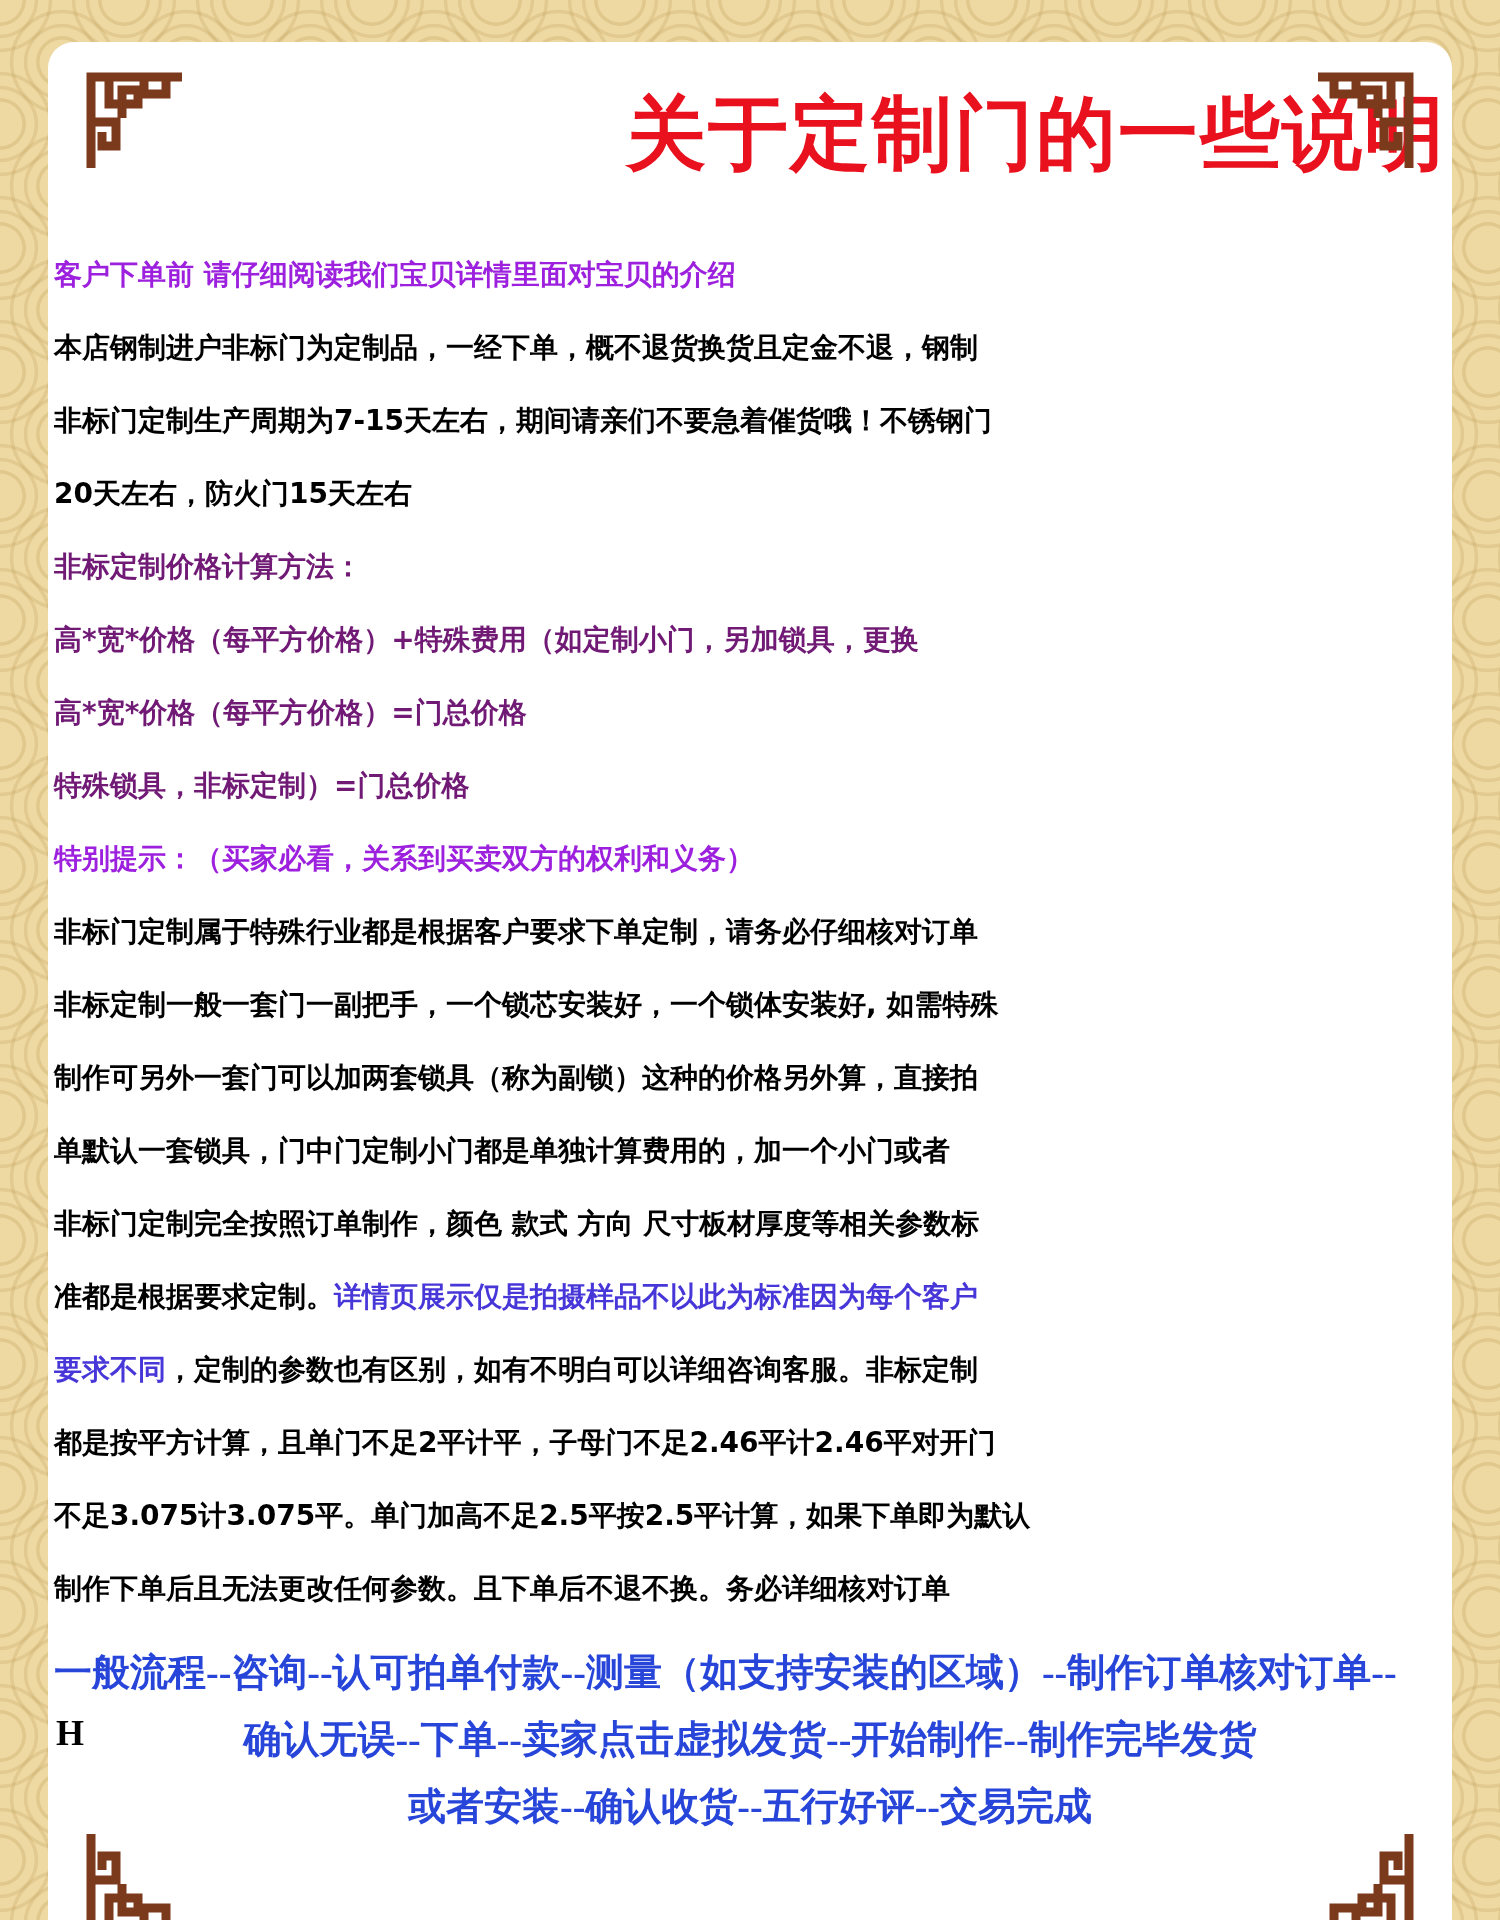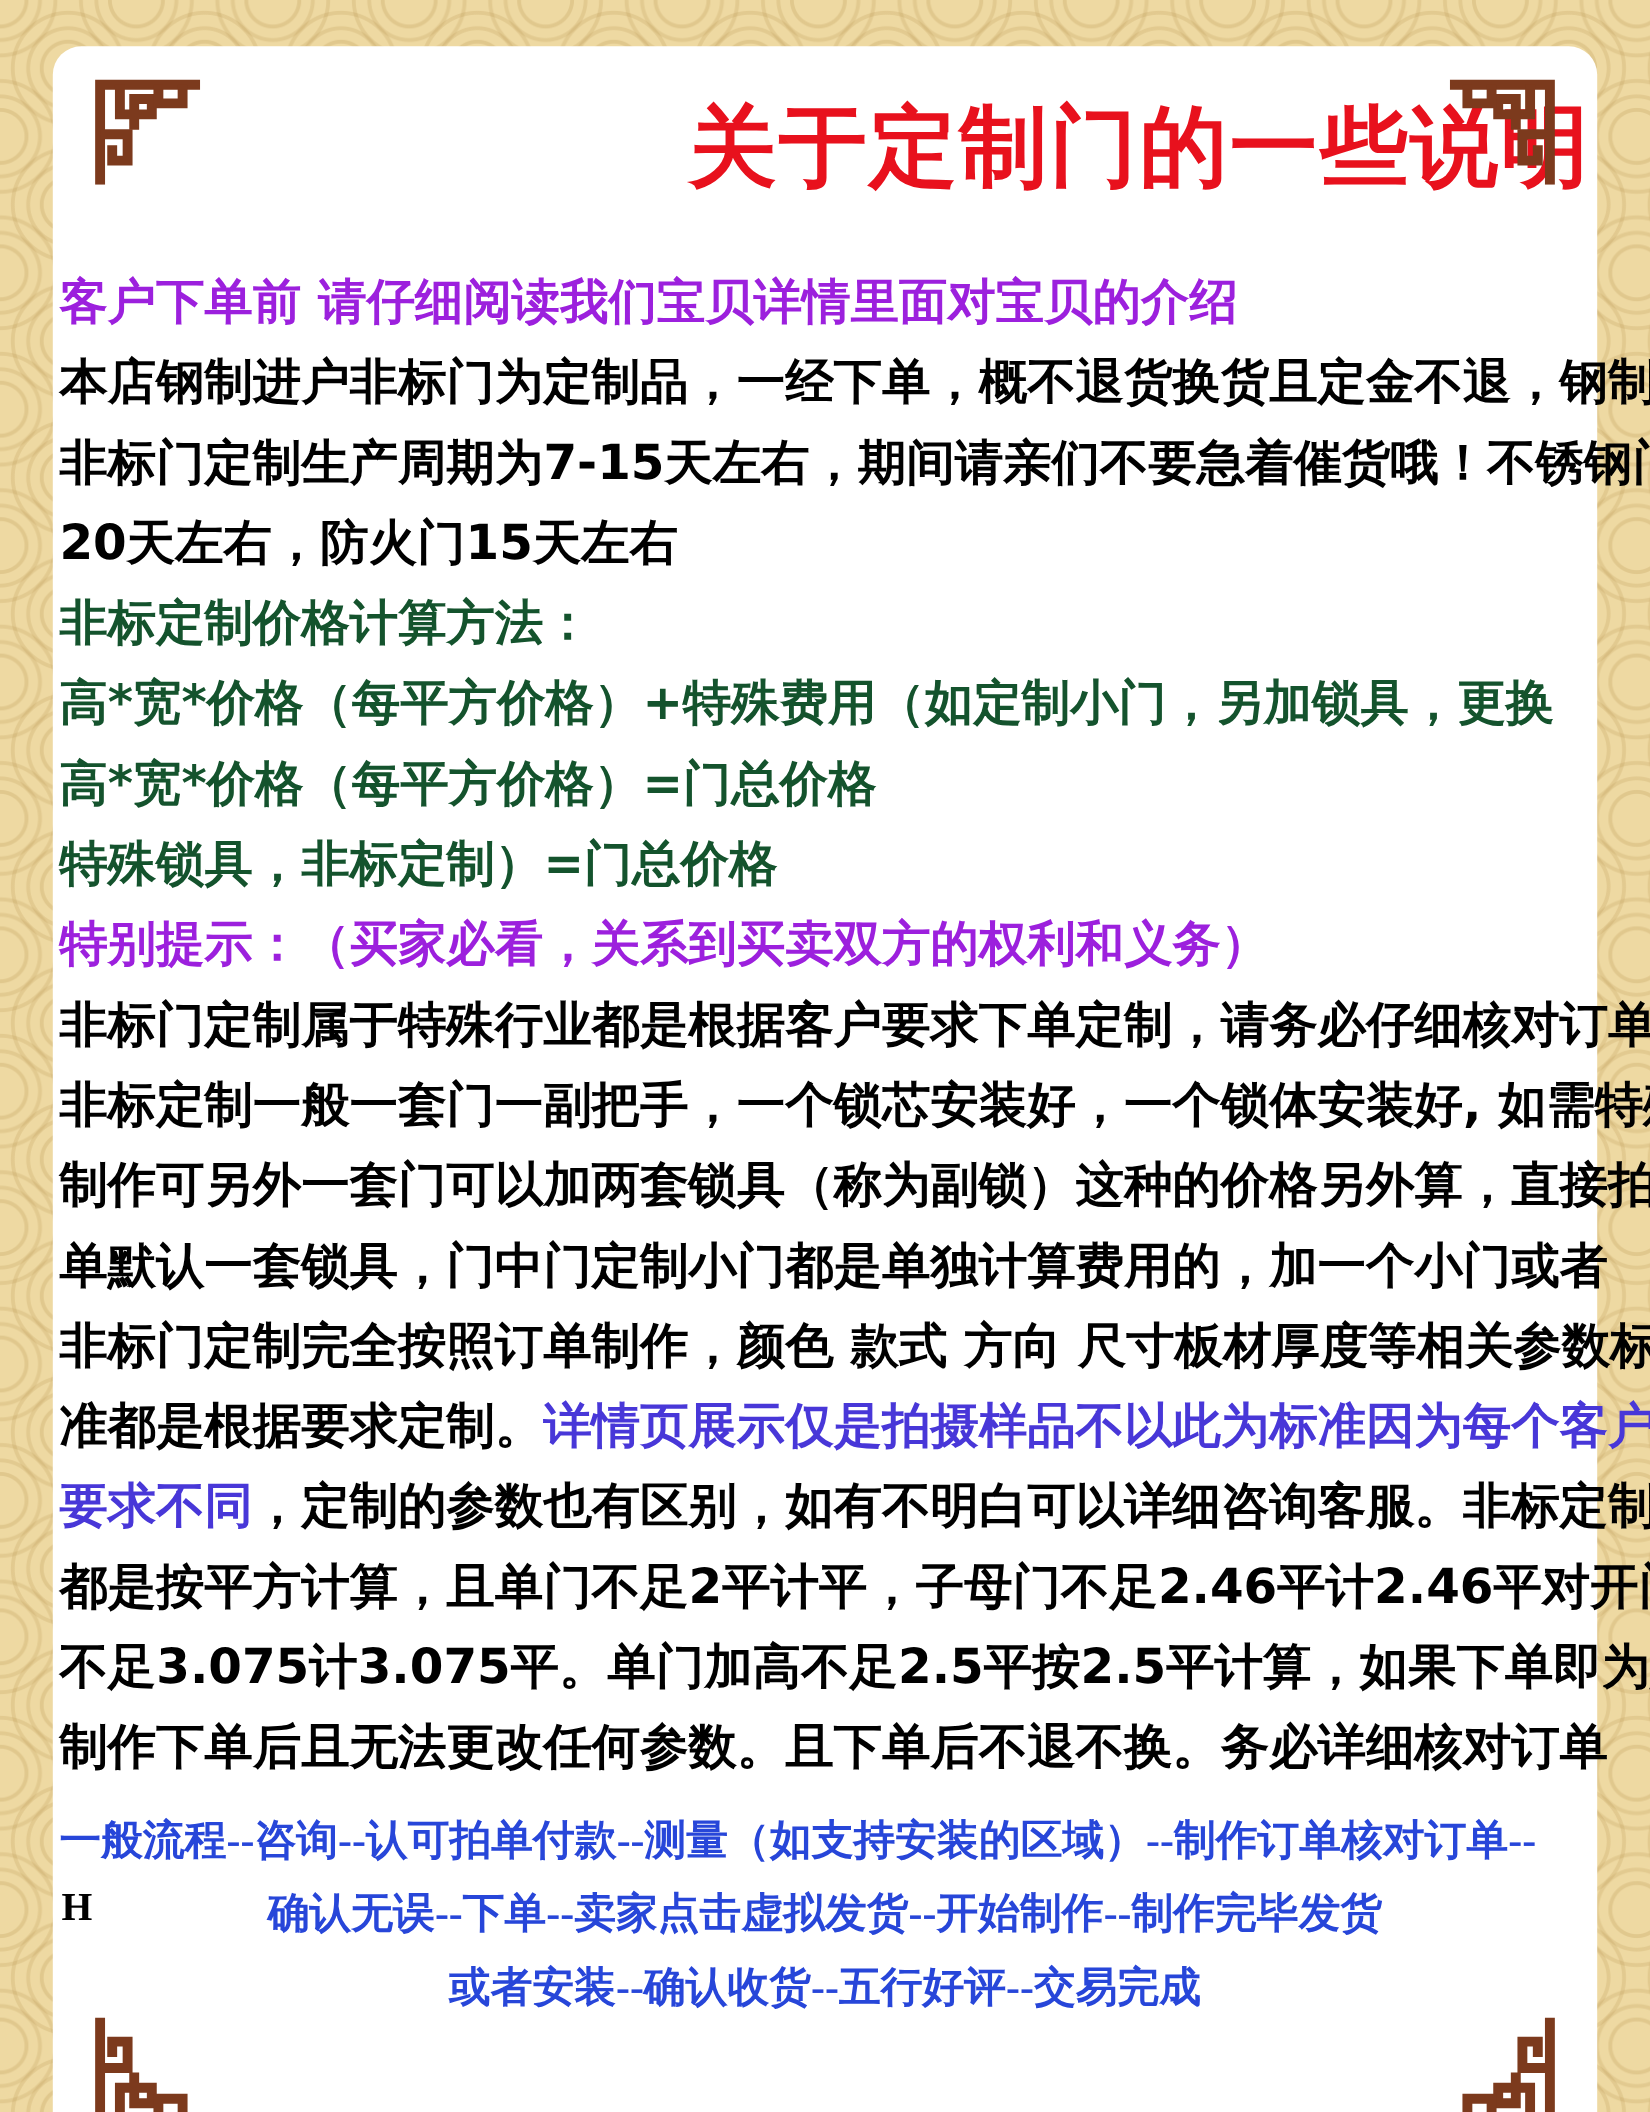--- a/index.html
+++ b/index.html
@@ -29,26 +29,26 @@
   .title{
     margin:0;height:112px;line-height:112px;
     text-align:right;
     font-size:80px;font-weight:700;letter-spacing:2px;
     color:#e8111d;
   }
   .body-block{margin-top:48px;}
   .line{
     height:73px;display:flex;align-items:center;
     white-space:nowrap;
-    font-size:44px;font-weight:700;color:#000000;
+    font-size:28px;font-weight:700;color:#000000;
     letter-spacing:0;
     text-align:center;
   }
   .c-black{color:#000000;}
-  .c-red{color:#14532d;}
+  .c-red{color:#701a75;}
   .c-purple{color:#9c20dd;}
   .c-violet{color:#4837d8;}
   .c-blue{color:#2746d9;}
   .process-block{margin-top:6px;}
   .process-line{
     position:relative;
     height:67px;display:flex;align-items:flex-end;
     white-space:nowrap;
     font-size:38px;font-weight:700;color:#2746d9;font-family:Liberation Serif, serif;
   }

